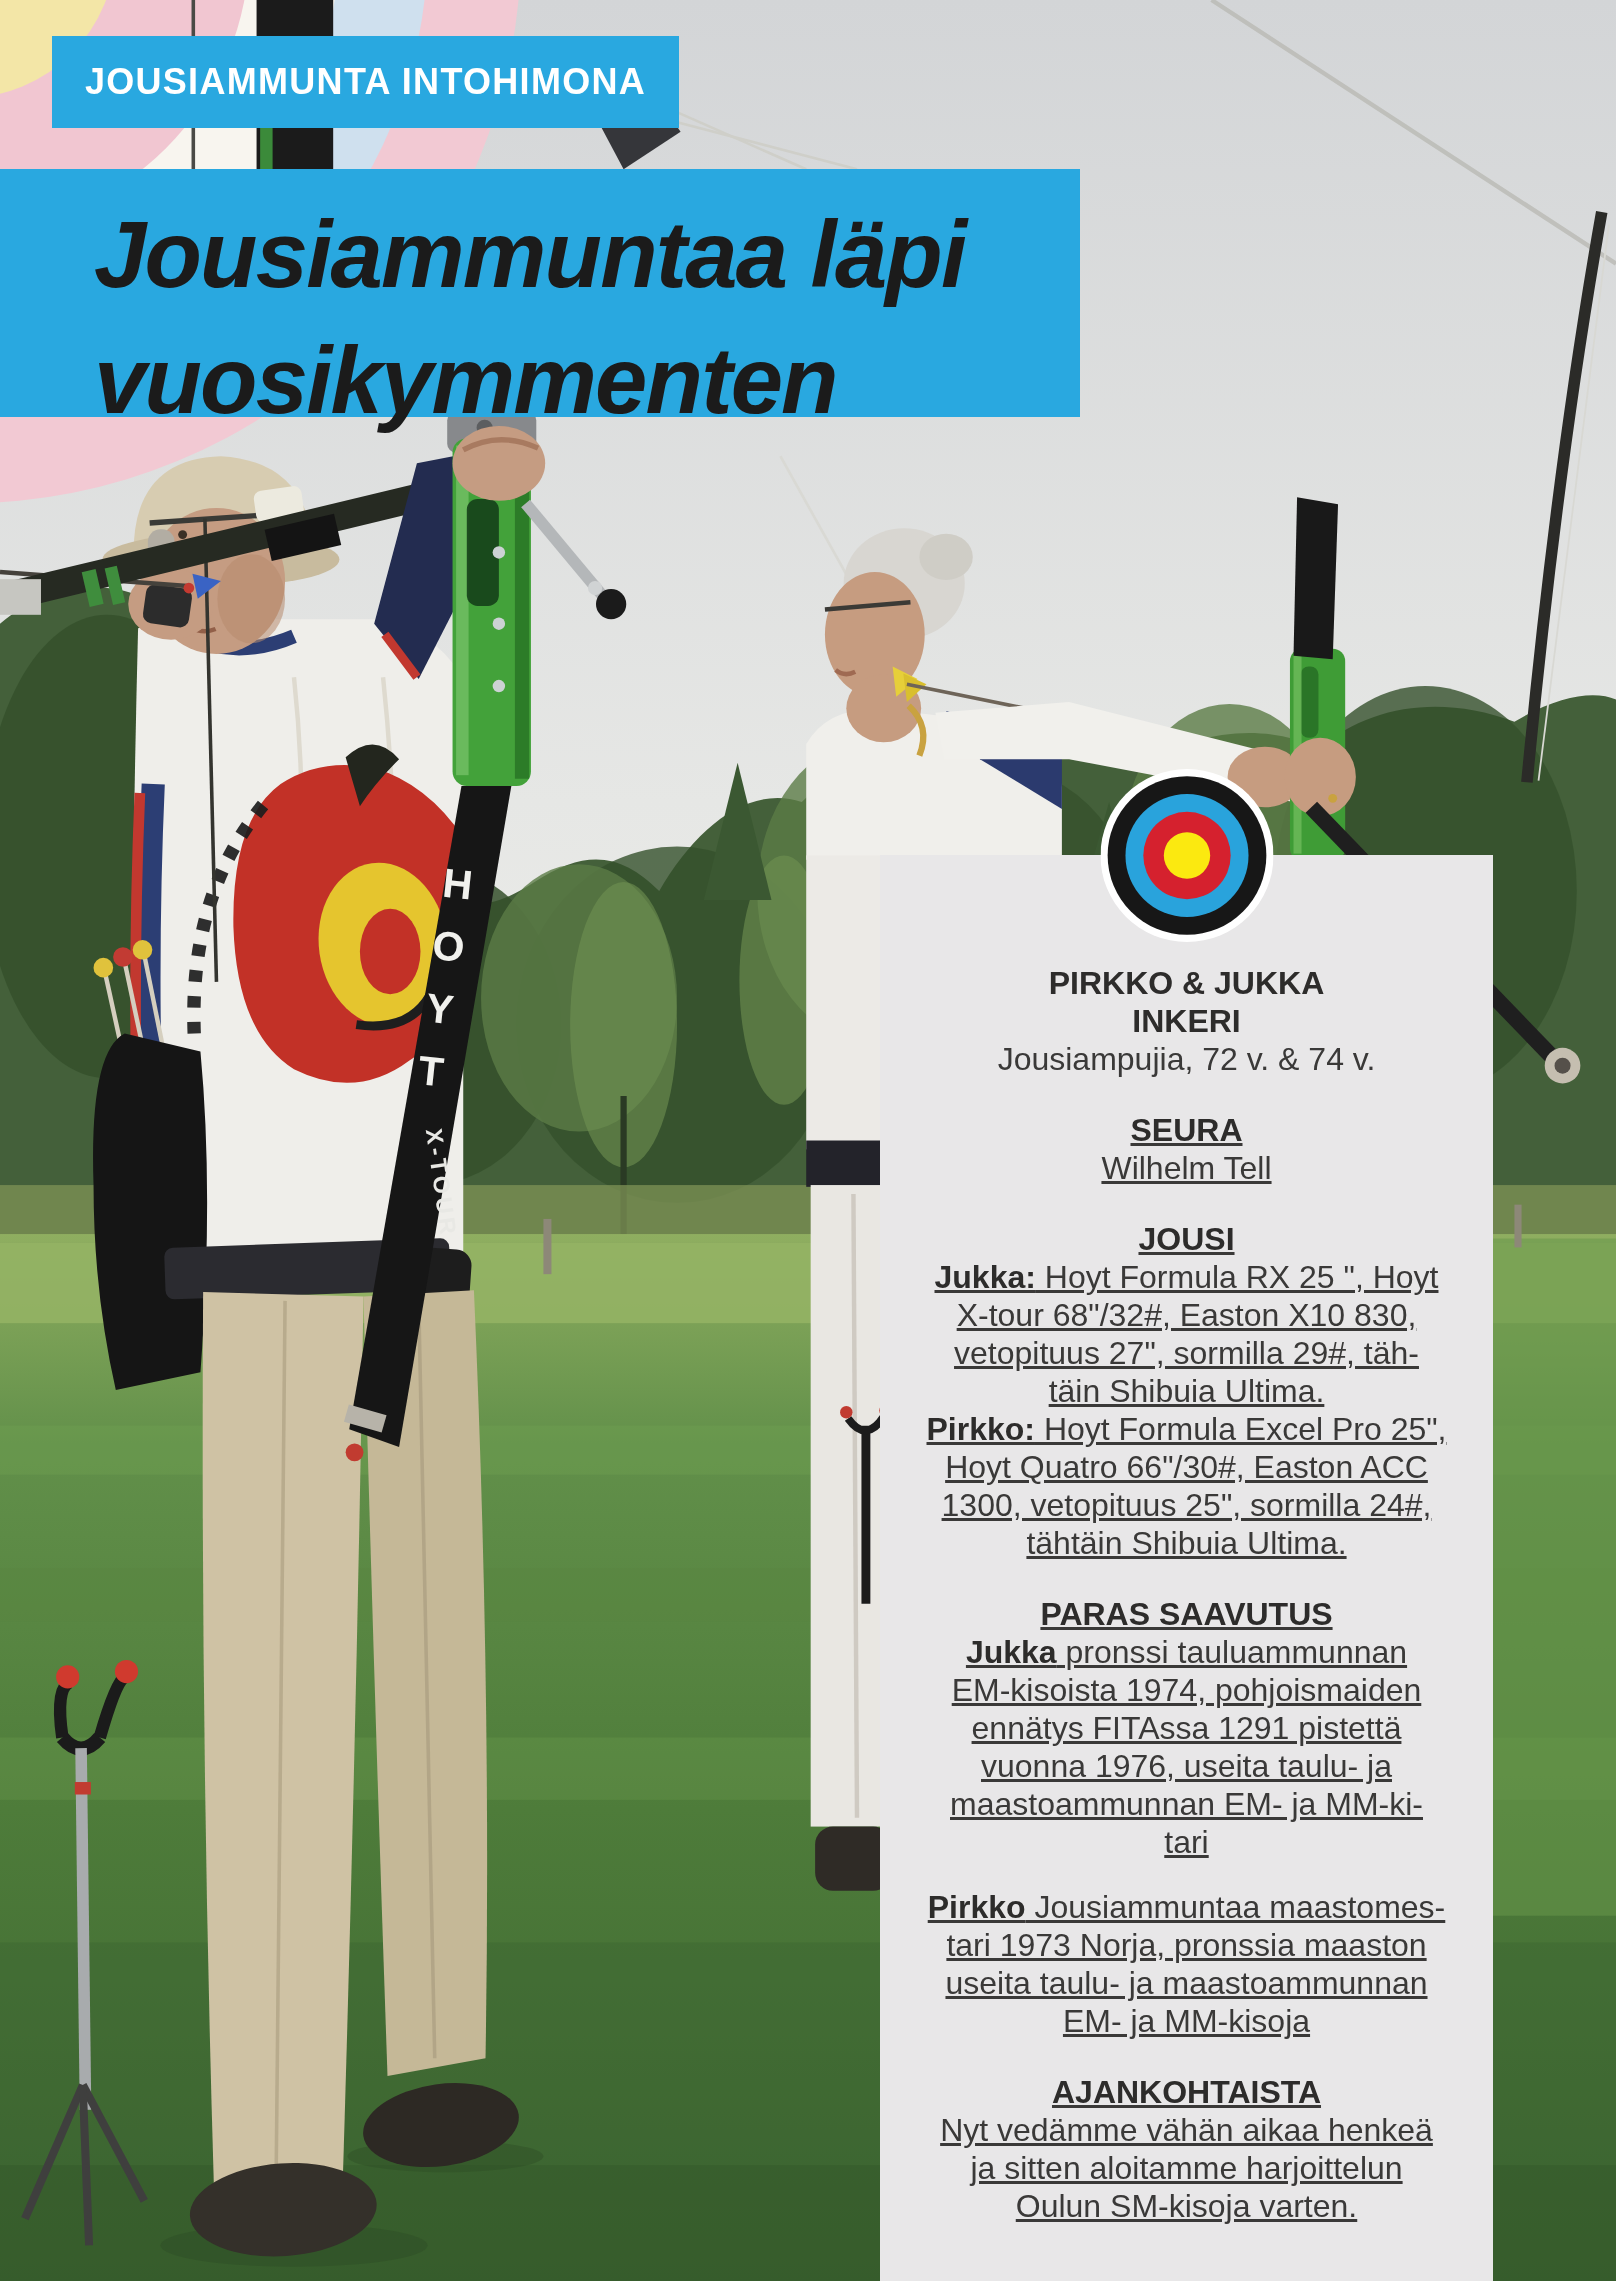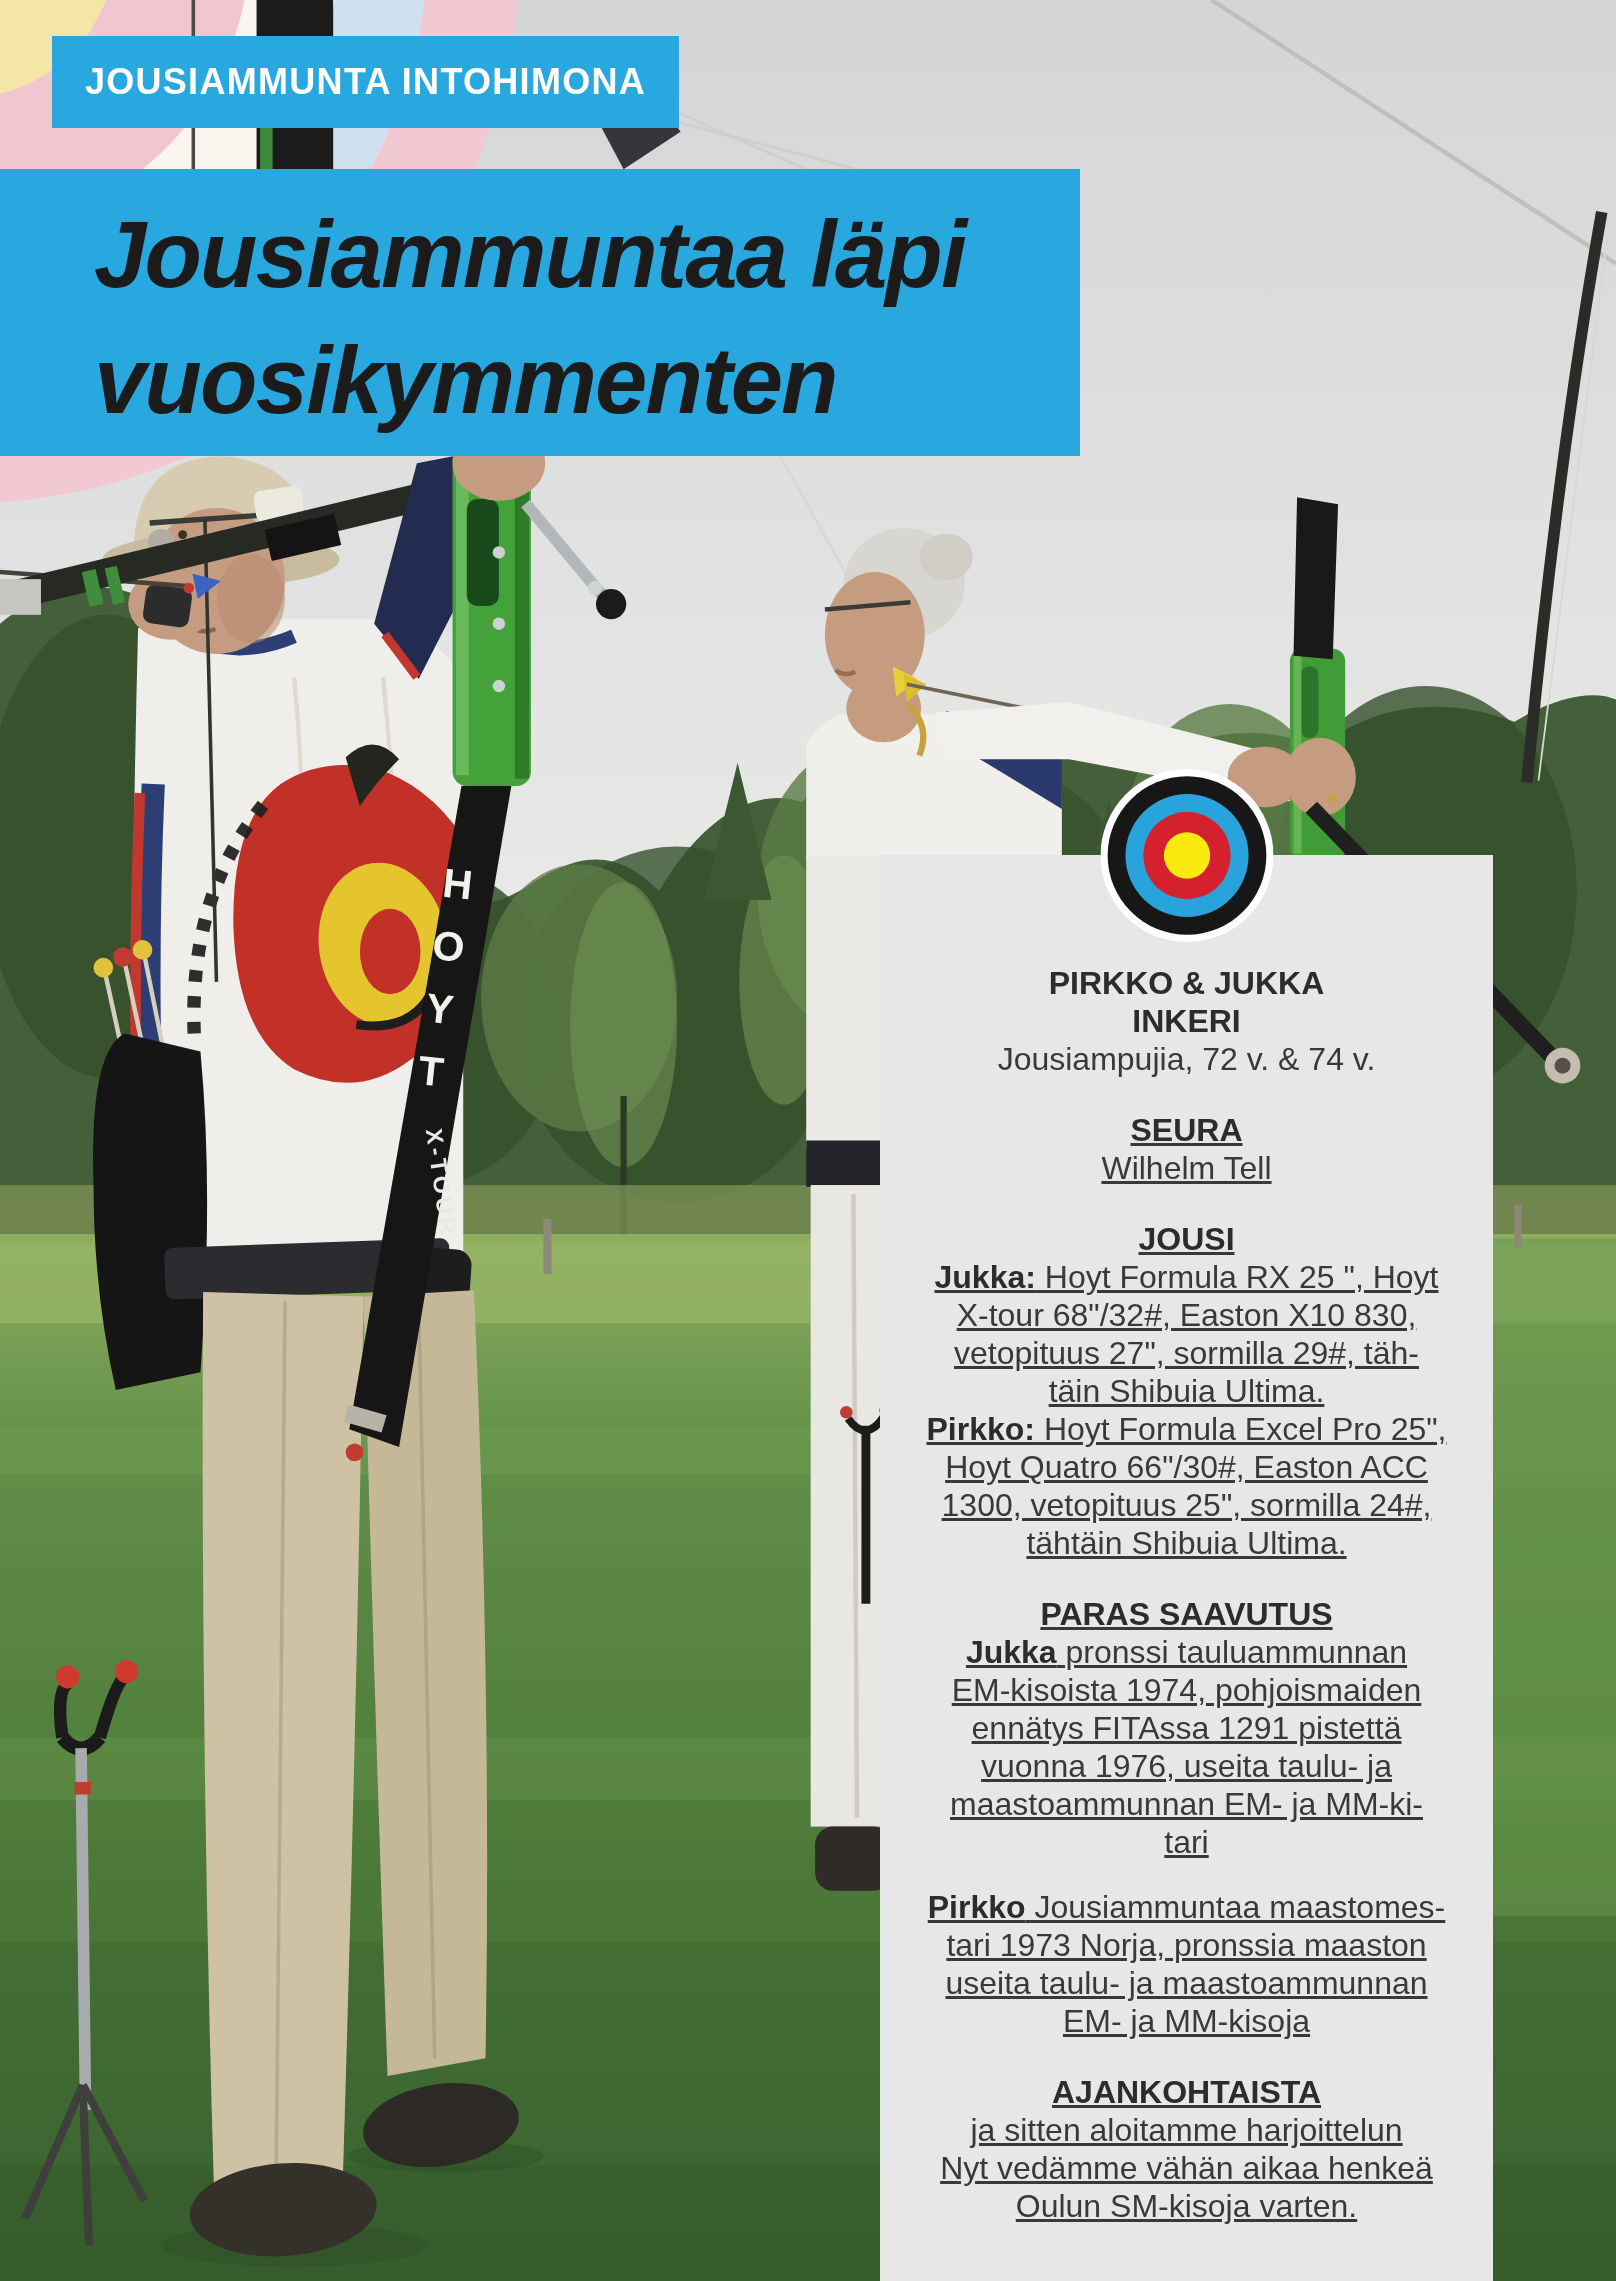--- a/index.html
+++ b/index.html
@@ -9,21 +9,21 @@
   }
   .photo-svg{position:absolute; inset:0; width:1616px; height:2281px; display:block;}
   
   .badge{
     position:absolute; left:52px; top:36px; width:627px; height:92px;
     background:#29a8e0; color:#ffffff; display:flex; align-items:center; justify-content:center;
     font-size:36px; font-weight:700; letter-spacing:1.3px; z-index:6;
   }
   
   .title-block{
-    position:absolute; left:0; top:169px; width:1080px; height:287px;
+    position:absolute; left:0; top:169px; width:1080px; height:248px;
     background:#29a8e0; z-index:5; box-sizing:border-box; padding:23px 0 0 94px;
   }
   .title-block .title-text{
     font-size:94px; line-height:126px; font-weight:900; font-style:italic;
     letter-spacing:-1.8px; color:#1b1b1b; white-space:pre-line;
   }
   
   .panel{
     position:absolute; left:880px; top:855px; width:613px; height:1426px;
     background:#e8e7e8; z-index:4; text-align:center; color:#3a3938;
@@ -324,22 +324,22 @@
         <div class="sec-inner-gap">
           <div class="line"><b>Pirkko</b><span> Jousiammuntaa maastomes-</span></div>
           <div class="line"><span>tari 1973 Norja, pronssia maaston</span></div>
           <div class="line"><span>useita taulu- ja maastoammunnan</span></div>
           <div class="line"><span>EM- ja MM-kisoja</span></div>
         </div>
       </div>
 
       <div class="sec">
         <div class="heading">AJANKOHTAISTA</div>
+        <div class="line">Nyt vedämme vähän aikaa henkeä</div>
         <div class="line">ja sitten aloitamme harjoittelun</div>
-        <div class="line">Nyt vedämme vähän aikaa henkeä</div>
         <div class="line">Oulun SM-kisoja varten.</div>
       </div>
 
     </div>
   </aside>
 
 </div>
 
 
 </body></html>

